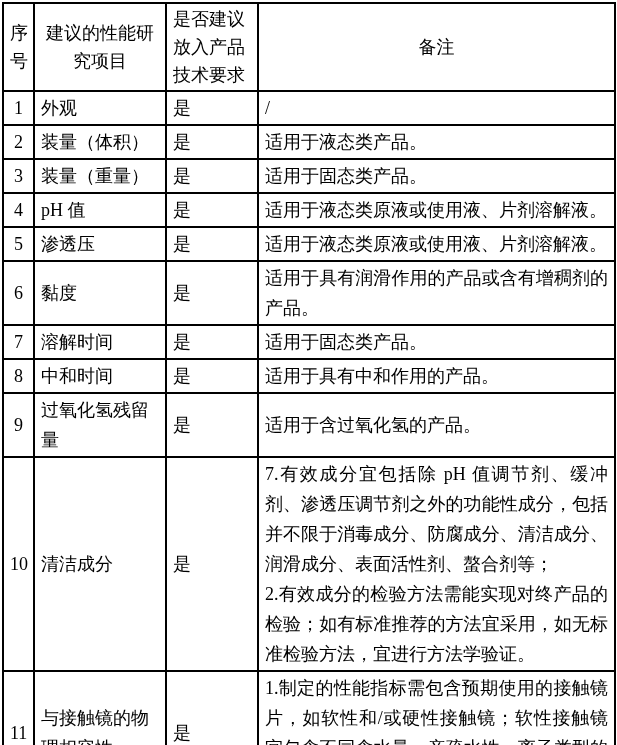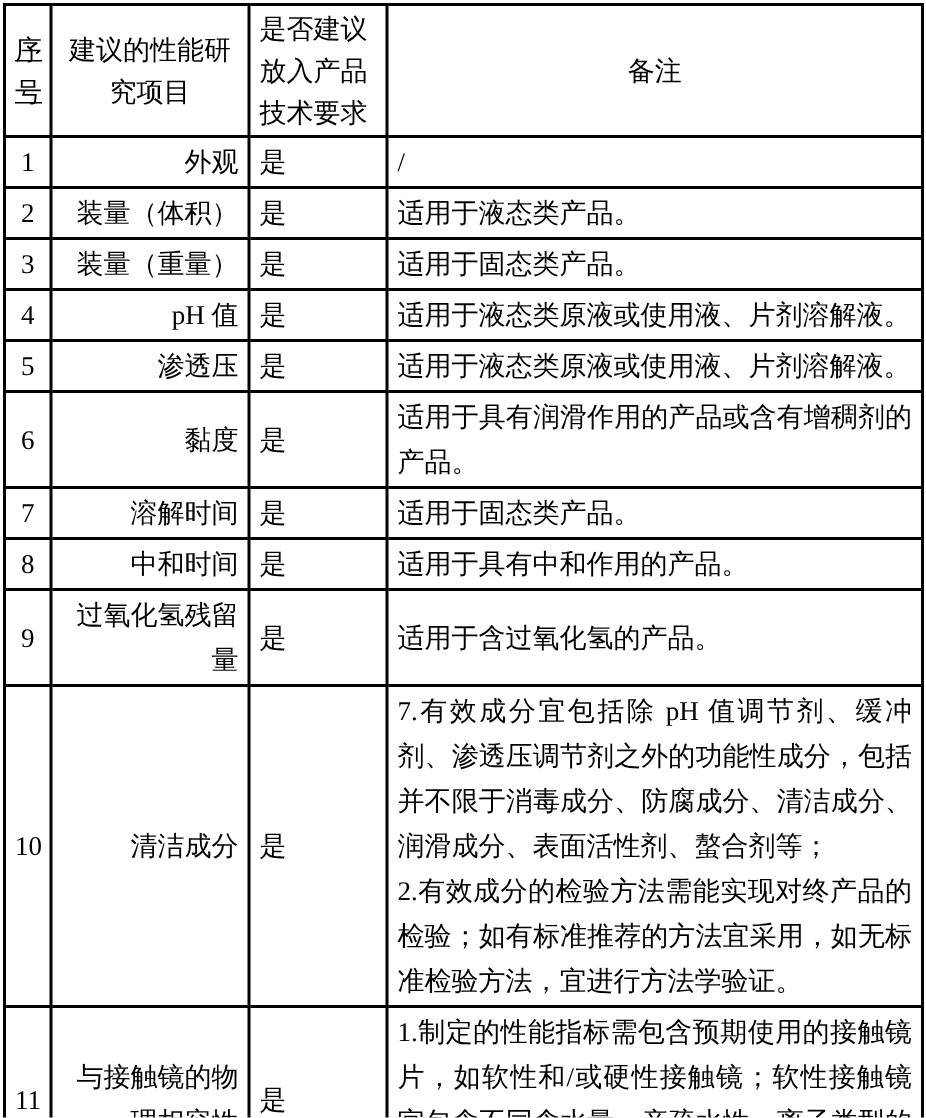--- a/index.html
+++ b/index.html
@@ -34,28 +34,28 @@
     vertical-align: middle;
     overflow: hidden;
     background: #fff;
     font-weight: normal;
   }
   
   thead th {
     line-height: 28px;
     font-size: 18px;
   }
-  th.h-no    { text-align: center; padding: 1px 2px; text-decoration: underline; }
+  th.h-no    { text-align: center; padding: 1px 2px; }
   th.h-item  { }
   th.h-sug   { text-align: left; }
   th.h-rem   { text-align: center; }
   
   td { line-height: 30px; }
   td.c-no   { text-align: center; padding: 1px 1px; }
-  td.c-item { text-align: right; }
+  td.c-item { text-align: left; }
   td.c-sug  { text-align: left; }
   td.c-rem  {
     text-align: justify;
     text-justify: inter-ideograph;
     white-space: pre-line;
   }
 </style>
 </head>
 <body>
 

